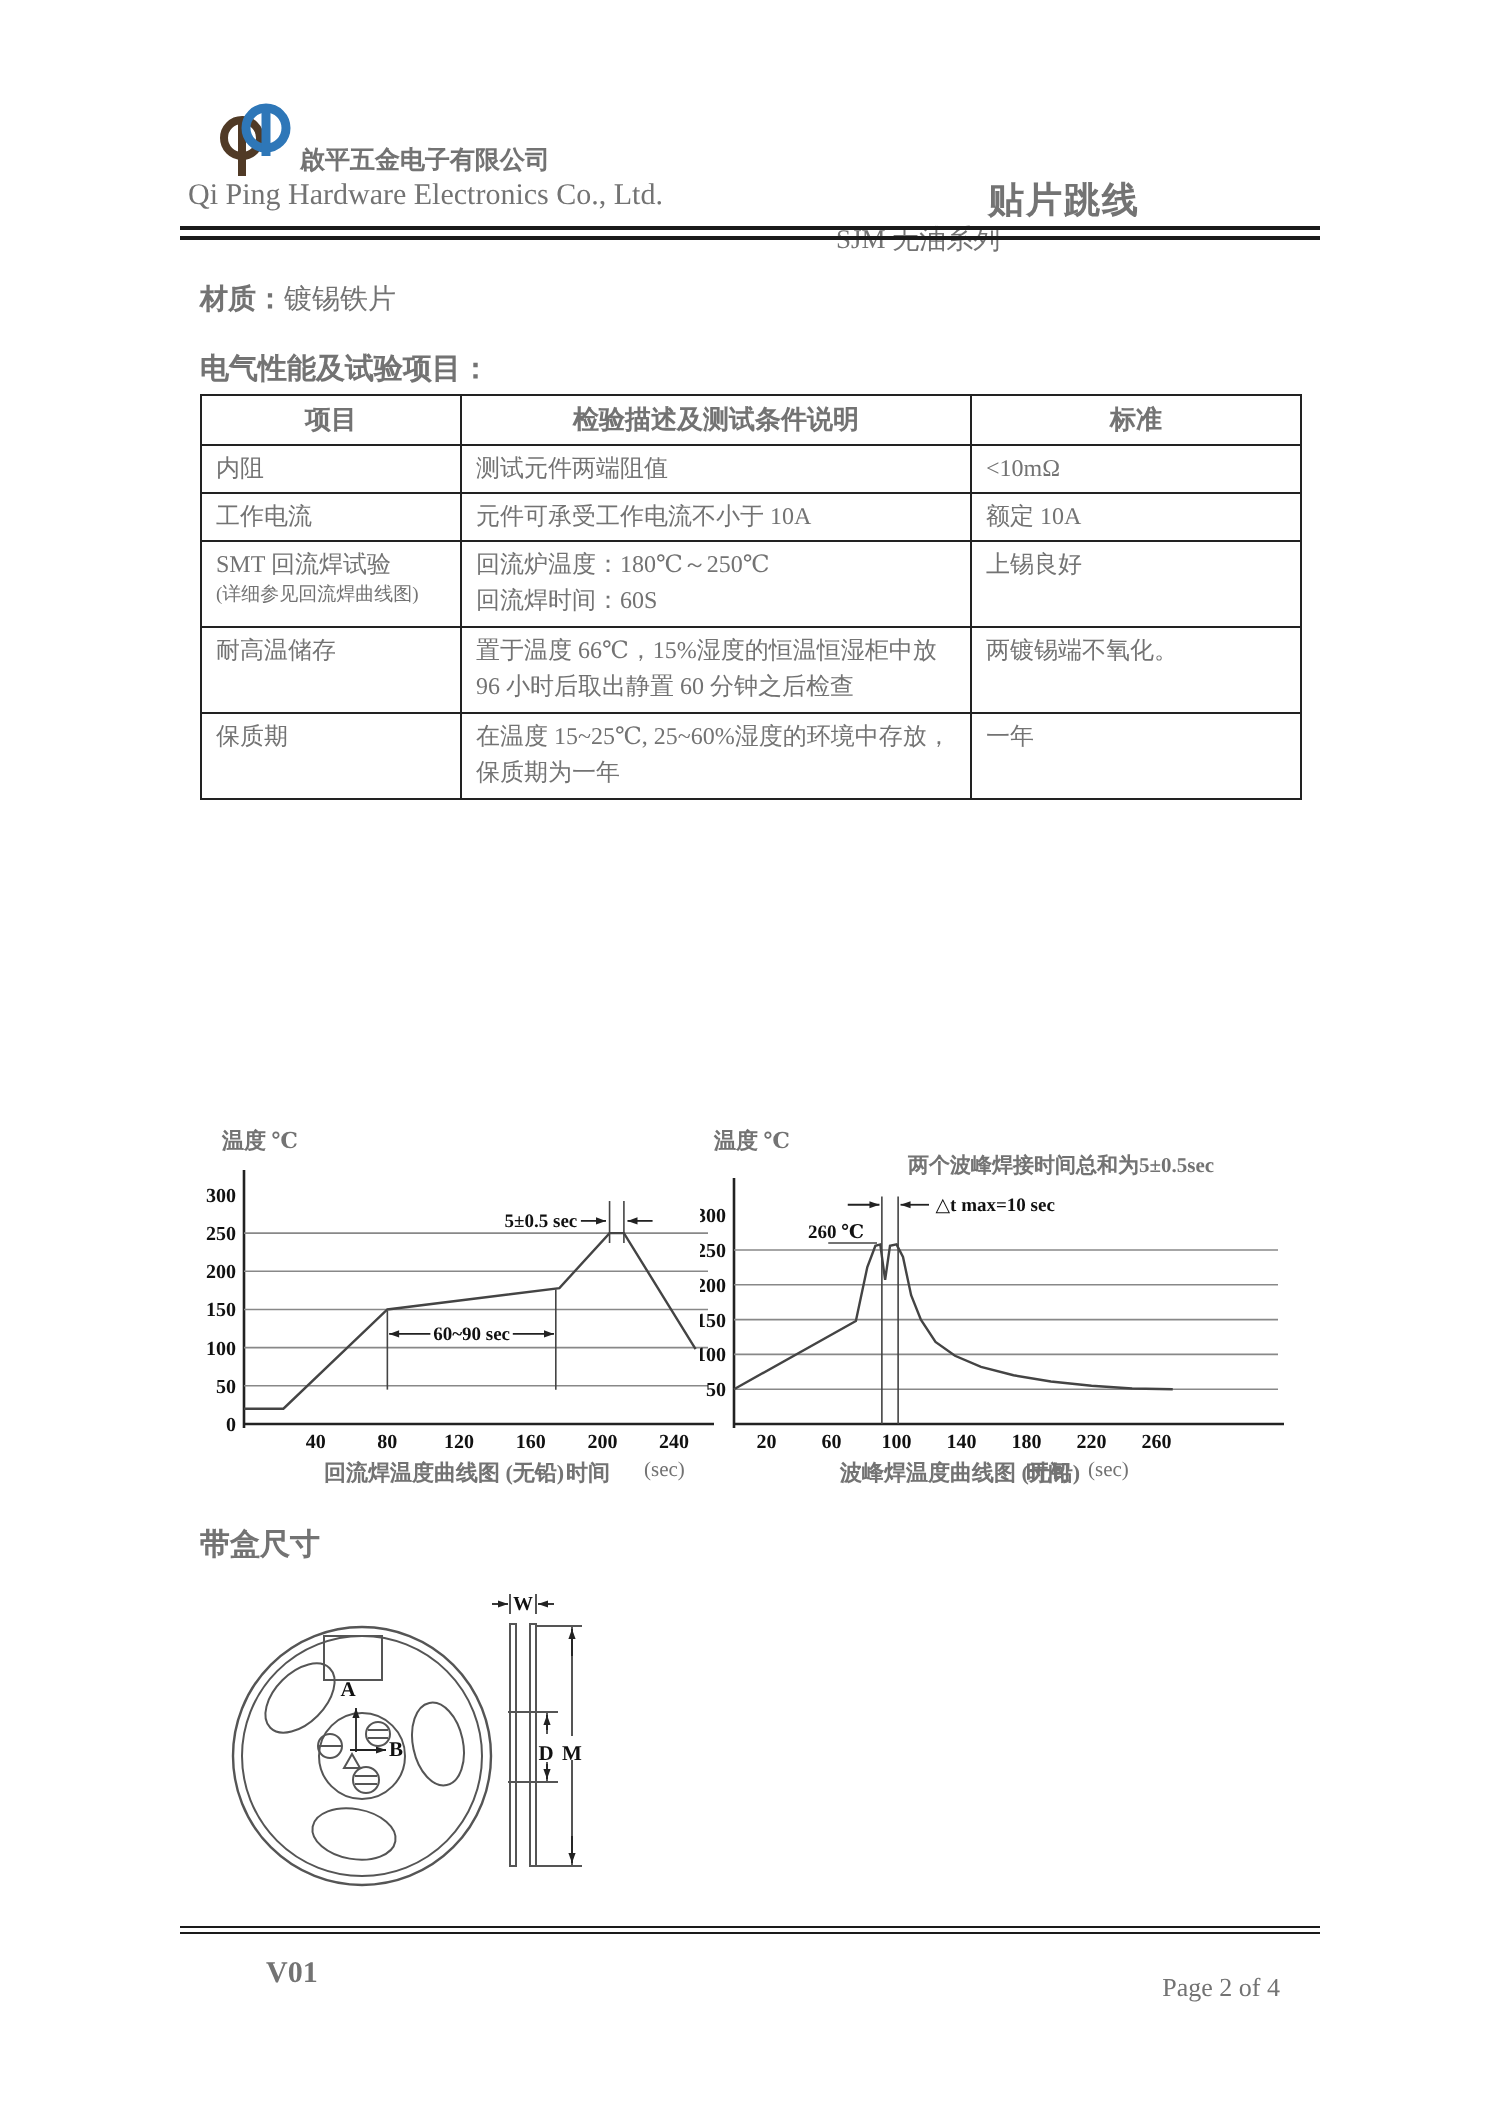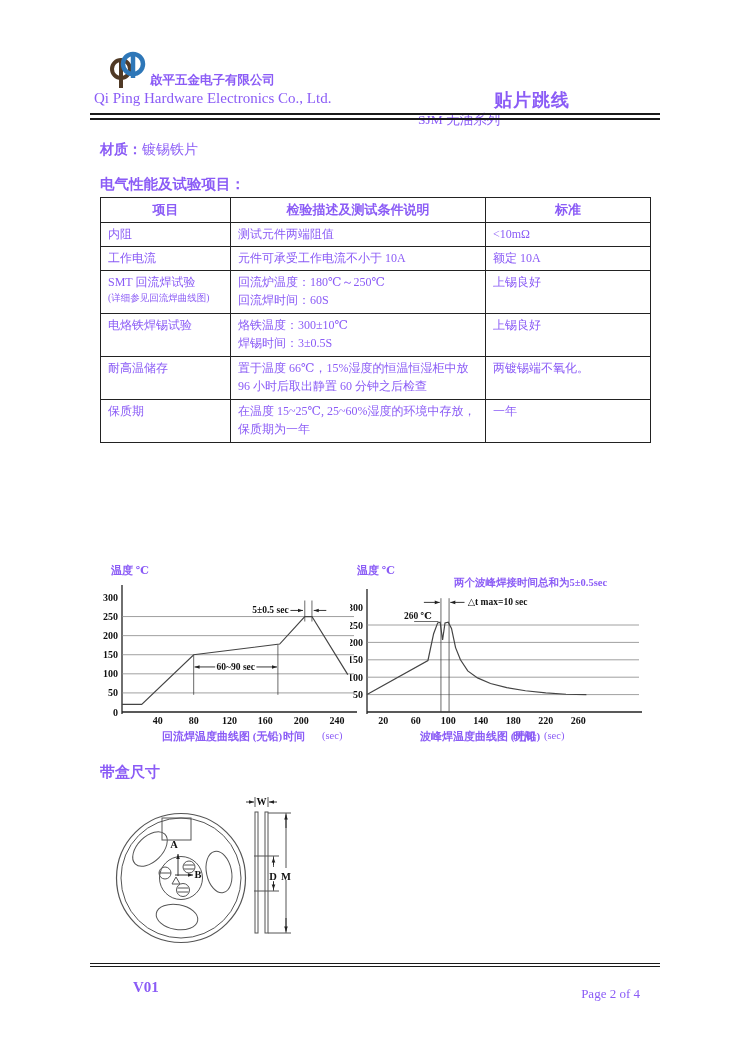--- a/index.html
+++ b/index.html
@@ -1,17 +1,17 @@
 <!DOCTYPE html>
 <html><head>
 <meta charset="utf-8">
 <style>
   html,body{margin:0;padding:0;background:#e8e8e8;}
   #page{position:relative;width:750px;height:1060px;background:#ffffff;margin:0 auto;
-        font-family:"Liberation Serif","DejaVu Serif",serif;color:#8b5cf6;overflow:hidden;}
+        font-family:"Liberation Serif","DejaVu Serif",serif;color:#737373;overflow:hidden;}
   .abs{position:absolute;}
   .sans{font-family:"Liberation Sans","DejaVu Sans",sans-serif;}
   
   #company-cn{left:150px;top:72px;font-size:12.5px;font-weight:bold;}
   #company-en{left:94px;top:90px;font-size:15px;}
   #series{left:418px;top:95px;font-size:13.5px;margin-top:16px;}
   #product{left:494px;top:88px;font-size:18px;font-weight:bold;letter-spacing:1px;}
   .dbl-rule{left:90px;width:570px;border-top:2px solid #1a1a1a;border-bottom:2px solid #1a1a1a;height:3px;}
   #head-rule{top:113px;}
   
@@ -96,28 +96,20 @@
       <td>额定 10A</td>
     </tr>
     <tr class="h2">
       <td class="item">
         <div>SMT 回流焊试验</div>
         <div class="note">(详细参见回流焊曲线图)</div>
       </td>
       <td>
         <div>回流炉温度：180℃～250℃</div>
         <div>回流焊时间：60S</div>
-      </td>
-      <td>上锡良好</td>
-    </tr>
-    <tr class="h2">
-      <td class="item">电烙铁焊锡试验</td>
-      <td>
-        <div>烙铁温度：300±10℃</div>
-        <div>焊锡时间：3±0.5S</div>
       </td>
       <td>上锡良好</td>
     </tr>
     <tr class="h2">
       <td class="item">耐高温储存</td>
       <td>
             <div>置于温度 66℃，15%湿度的恒温恒湿柜中放 96 小时后取出静置 60 分钟之后检查</div>
           </td>
       <td>两镀锡端不氧化。</td>
     </tr>

